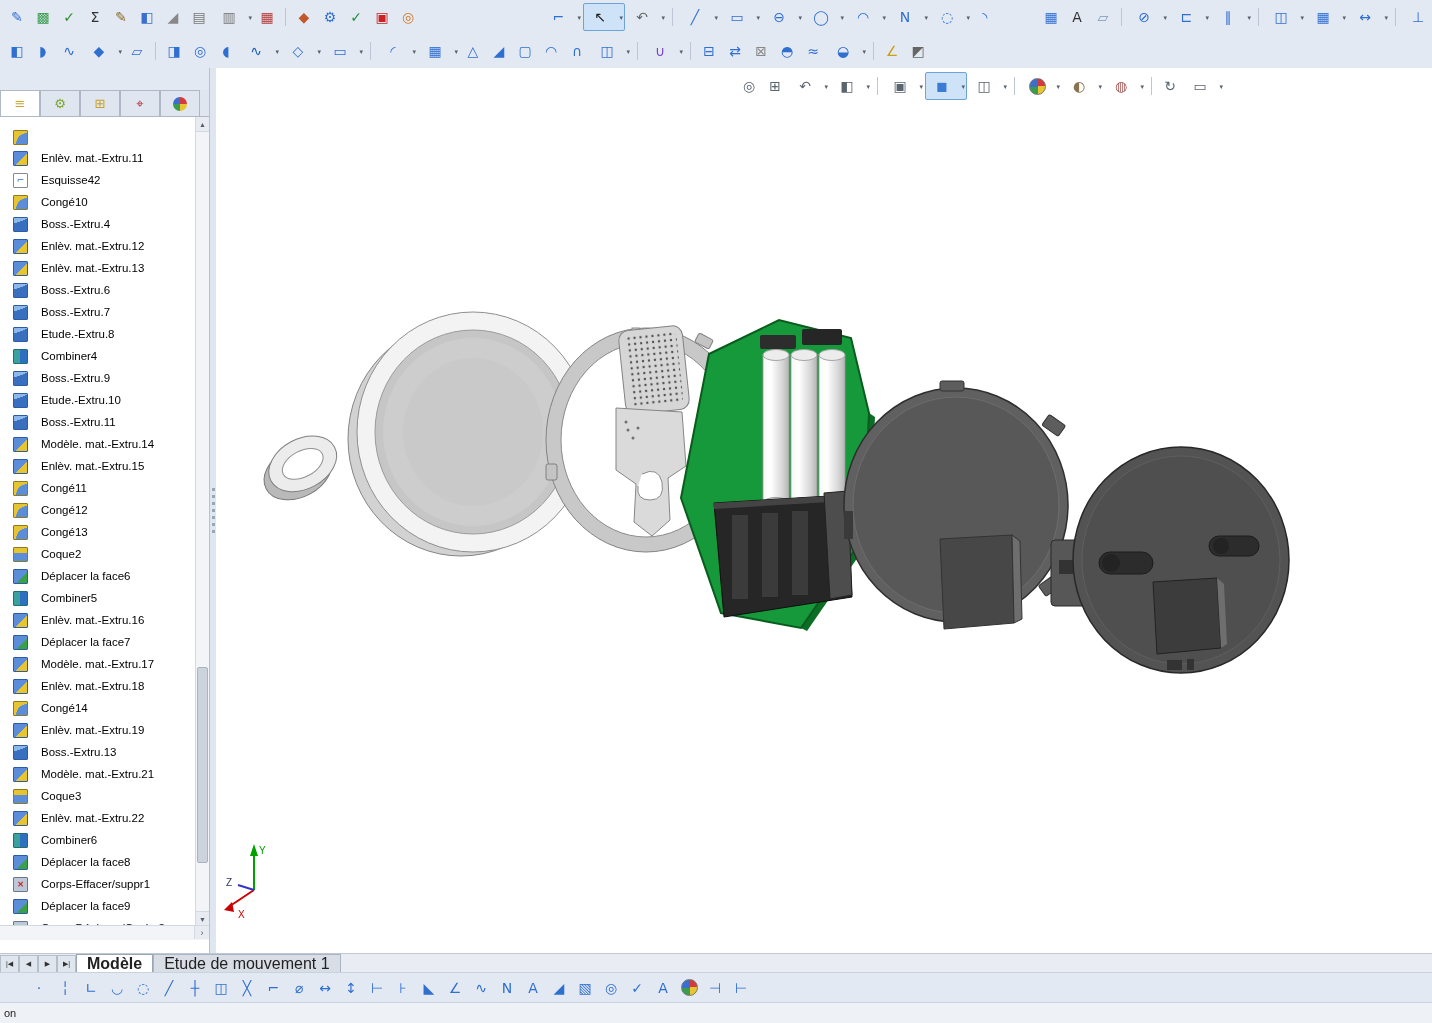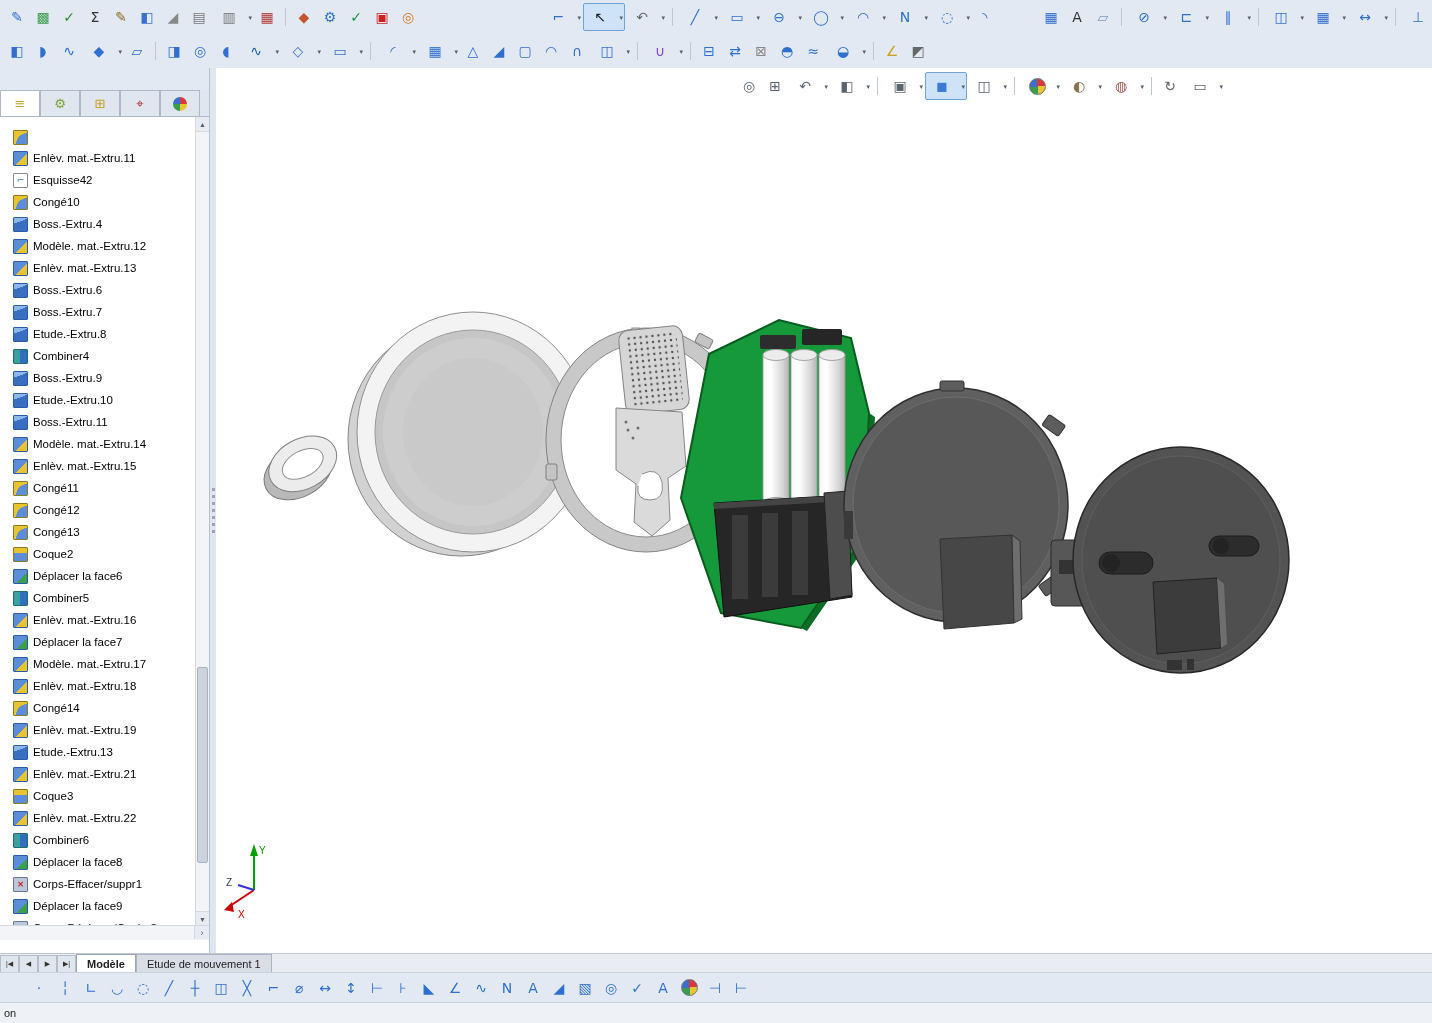--- a/index.html
+++ b/index.html
@@ -30,21 +30,21 @@
   #panel-tabs{height:26px;background:#dfe6f0;display:flex;align-items:flex-end;border-bottom:1px solid #aeb8c6;}
   .ptab{width:38px;height:25px;display:flex;align-items:center;justify-content:center;
     border:1px solid #aeb8c6;border-bottom:none;background:#dfe6f0;position:relative;flex:0 0 auto;}
   .ptab .g{font-family:"DejaVu Sans",sans-serif;font-size:13px;}
   .ptab.active{background:#fff;}
   .ptab.pie::before{content:"";width:14px;height:14px;border-radius:50%;
     background:conic-gradient(#d43a3a 0 90deg,#e8c530 90deg 180deg,#3a9d4e 180deg 270deg,#3a6fd0 270deg 360deg);}
   #tree-wrap{position:relative;height:823px;background:#fff;overflow:hidden;}
   #tree-clip-row{height:28px;display:flex;align-items:flex-end;padding:0 0 2px 13px;}
   ul.tree{list-style:none;margin:0;padding:0 14px 0 0;}
-  .trow{height:22px;display:flex;align-items:center;gap:5px;padding-left:13px;white-space:nowrap;}
+  .trow{height:22px;display:flex;align-items:center;gap:13px;padding-left:13px;white-space:nowrap;}
   .tlabel{font-size:11.5px;color:#000;}
   .ticon{width:13px;height:13px;border-radius:1px;position:relative;flex:0 0 auto;
     display:flex;align-items:center;justify-content:center;}
   .i-cut{background:linear-gradient(135deg,#5b8dd9 55%,#e8c530 55%);border:1px solid #2c5ca8;}
   .i-boss{background:linear-gradient(160deg,#8fb8ea 32%,#3a6fc0 32%);border:1px solid #2c5ca8;}
   .i-sketch{background:#fff;border:1px solid #8a8a8a;}
   .i-sketch::after{content:"⌐";color:#2f6fd0;font-size:9px;line-height:1;font-family:"DejaVu Sans",sans-serif;}
   .i-fillet{background:radial-gradient(circle at 100% 100%,#5b8dd9 58%,#e8c530 60%);border:1px solid #8a7a20;}
   .i-combine{background:linear-gradient(90deg,#3aa0a0 50%,#2f6fc0 50%);border:1px solid #1f6f6f;}
   .i-shell{background:linear-gradient(180deg,#e8c530 42%,#5b8dd9 42%);border:1px solid #8a7a20;}
@@ -71,21 +71,21 @@
 
   
   #viewport{position:absolute;left:216px;top:68px;width:1216px;height:885px;background:#fff;}
   #headsup{position:absolute;left:520px;top:4px;height:28px;display:flex;align-items:center;background:rgba(255,255,255,0.6);}
 
   
   #bottom-tabs{position:absolute;left:0;top:953px;width:1432px;height:19px;background:#e9edf3;
     border-top:1px solid #c0c8d4;display:flex;align-items:flex-end;}
   .vcr{width:17px;height:16px;display:flex;align-items:center;justify-content:center;font-size:7px;color:#333;
     background:#e0e6ee;border:1px solid #b5bec9;flex:0 0 auto;}
-  .mtab{height:18px;display:flex;align-items:center;padding:0 10px;font-size:11px;color:#222;
+  .mtab{height:18px;display:flex;align-items:center;padding:0 10px;font-size:16px;color:#222;
     background:#d9dee6;border:1px solid #aab4c2;border-bottom:none;}
   .mtab.active{background:#fff;font-weight:bold;border-color:#9aa5b5;}
   #bottom-toolbar{position:absolute;left:0;top:972px;width:1432px;height:30px;background:#e3e9f3;
     border-top:1px solid #c9d2de;display:flex;align-items:center;padding-left:26px;box-sizing:border-box;}
   #status-bar{position:absolute;left:0;top:1002px;width:1432px;height:21px;background:#eef1f6;
     border-top:1px solid #c9d2de;display:flex;align-items:center;padding-left:4px;box-sizing:border-box;
     font-size:11px;color:#222;}
 </style>
 </head>
 <body>
@@ -358,21 +358,21 @@
         <li class="trow">
           <span class="ticon i-fillet"></span>
           <span class="tlabel">Congé10</span>
         </li>
         <li class="trow">
           <span class="ticon i-boss"></span>
           <span class="tlabel">Boss.-Extru.4</span>
         </li>
         <li class="trow">
           <span class="ticon i-cut"></span>
-          <span class="tlabel">Modèle. mat.-Extru.12</span>
+          <span class="tlabel">Enlèv. mat.-Extru.12</span>
         </li>
         <li class="trow">
           <span class="ticon i-cut"></span>
           <span class="tlabel">Enlèv. mat.-Extru.13</span>
         </li>
         <li class="trow">
           <span class="ticon i-boss"></span>
           <span class="tlabel">Boss.-Extru.6</span>
         </li>
         <li class="trow">
@@ -450,25 +450,25 @@
         <li class="trow">
           <span class="ticon i-fillet"></span>
           <span class="tlabel">Congé14</span>
         </li>
         <li class="trow">
           <span class="ticon i-cut"></span>
           <span class="tlabel">Enlèv. mat.-Extru.19</span>
         </li>
         <li class="trow">
           <span class="ticon i-boss"></span>
-          <span class="tlabel">Etude.-Extru.13</span>
-        </li>
-        <li class="trow">
-          <span class="ticon i-cut"></span>
-          <span class="tlabel">Enlèv. mat.-Extru.21</span>
+          <span class="tlabel">Boss.-Extru.13</span>
+        </li>
+        <li class="trow">
+          <span class="ticon i-cut"></span>
+          <span class="tlabel">Modèle. mat.-Extru.21</span>
         </li>
         <li class="trow">
           <span class="ticon i-shell"></span>
           <span class="tlabel">Coque3</span>
         </li>
         <li class="trow">
           <span class="ticon i-cut"></span>
           <span class="tlabel">Enlèv. mat.-Extru.22</span>
         </li>
         <li class="trow">

